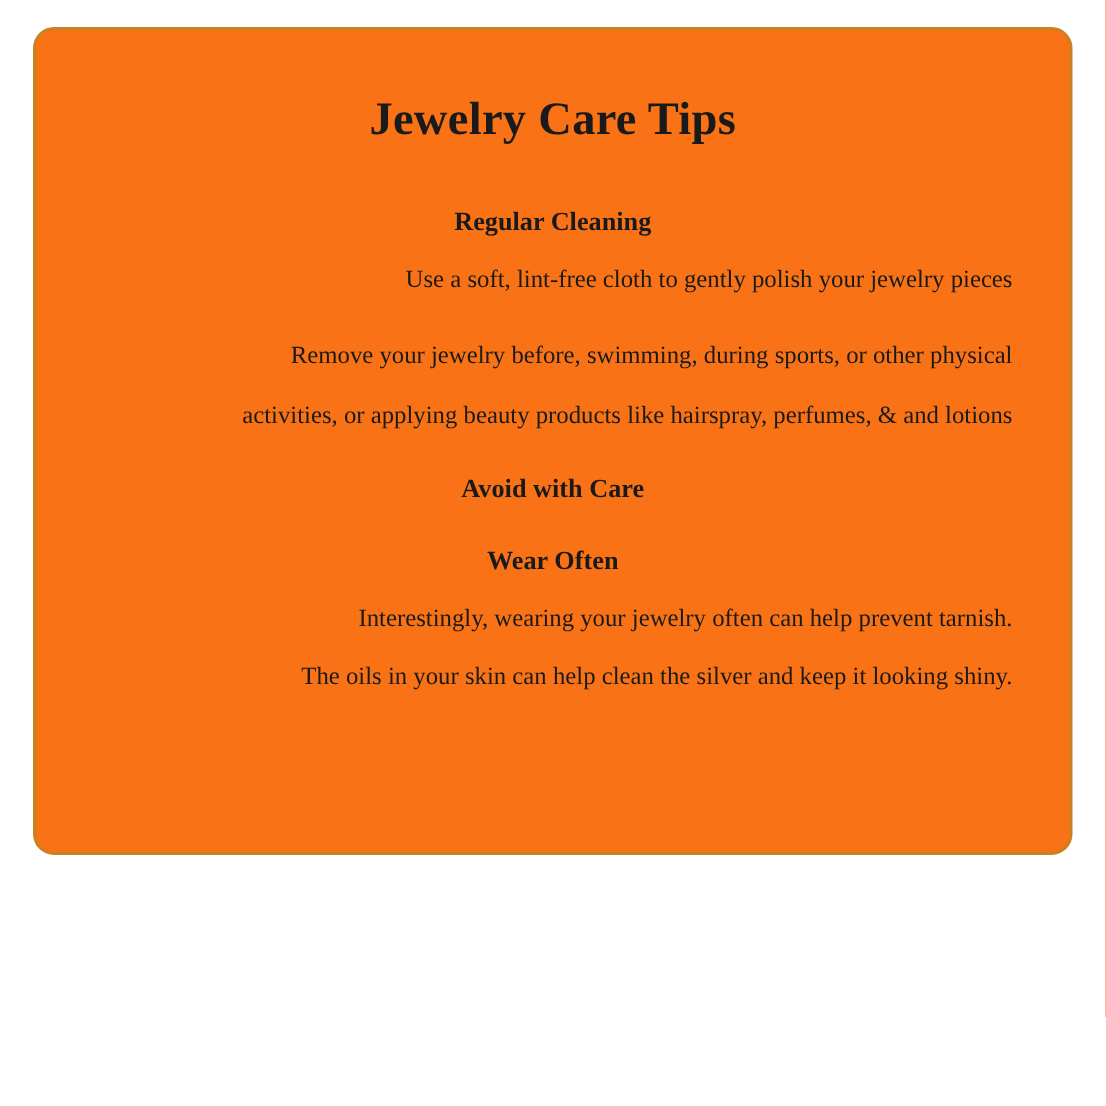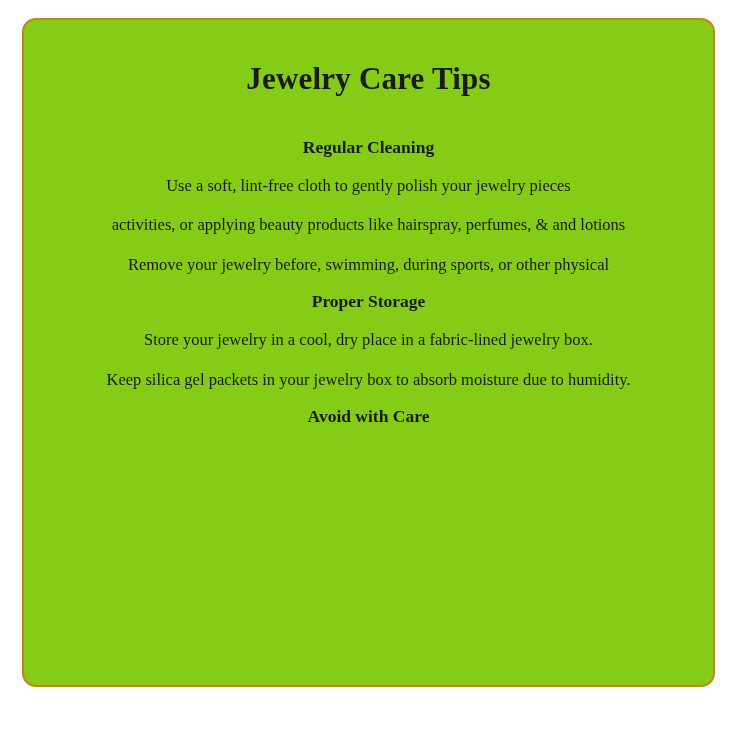--- a/index.html
+++ b/index.html
@@ -12,83 +12,84 @@
     background: #ffffff;
     font-family: "Liberation Serif", serif;
     color: #1a1a1a;
     overflow: hidden;
   }
   .card {
     position: absolute;
     left: 22px;
     top: 18px;
     width: 693px;
-    height: 669px;
+    height: 552px;
     box-sizing: border-box;
     border: 2px solid #c8821f;
     border-radius: 14px;
-    background: #84cc16;
+    background: #f97316;
   }
   .content {
     position: absolute;
     left: 0;
     top: 0;
     width: 100%;
     padding: 42px 26px 0 26px;
     box-sizing: border-box;
     text-align: center;
   }
   .doc-title {
     font-size: 31px;
     font-weight: bold;
     letter-spacing: 0.2px;
     margin: 0 0 34px 0;
     line-height: 1.1;
   }
   .section {
-    margin: 0;
+    margin: 12px;
   }
   .section-heading {
     font-size: 17.5px;
     font-weight: bold;
     margin: 0;
     line-height: 1.25;
     padding: 7px 0 7px 0;
   }
   .section-line {
     font-size: 16.5px;
     font-weight: normal;
     margin: 0;
     line-height: 1.3;
     padding: 9px 0 9px 0;
+    text-align: right;
   }
 </style>
 </head>
 <body>
 
 <div class="card">
   <div class="content">
 
     <h1 class="doc-title">Jewelry Care Tips</h1>
 
     <div class="section">
       <h2 class="section-heading">Regular Cleaning</h2>
       <p class="section-line">Use a soft, lint-free cloth to gently polish your jewelry pieces</p>
     </div>
 
     <div class="section">
+      <p class="section-line">Remove your jewelry before, swimming, during sports, or other physical</p>
       <p class="section-line">activities,  or applying beauty products like hairspray, perfumes, &amp; and lotions</p>
-      <p class="section-line">Remove your jewelry before, swimming, during sports, or other physical</p>
     </div>
 
-    <div class="section">
-      <h2 class="section-heading">Proper Storage</h2>
-      <p class="section-line">Store your jewelry in a cool, dry place in a fabric-lined jewelry box.</p>
-      <p class="section-line">Keep silica gel packets in your jewelry box to absorb moisture due to humidity.</p>
-    </div>
 
     <div class="section">
       <h2 class="section-heading">Avoid with Care</h2>
     </div>
 
+    <div class="section">
+      <h2 class="section-heading">Wear Often</h2>
+      <p class="section-line">Interestingly, wearing your jewelry often can help prevent tarnish.</p>
+      <p class="section-line">The oils in your skin can help clean the silver and keep it looking shiny.</p>
+    </div>
 
   </div>
 </div>
 
 </body></html>

